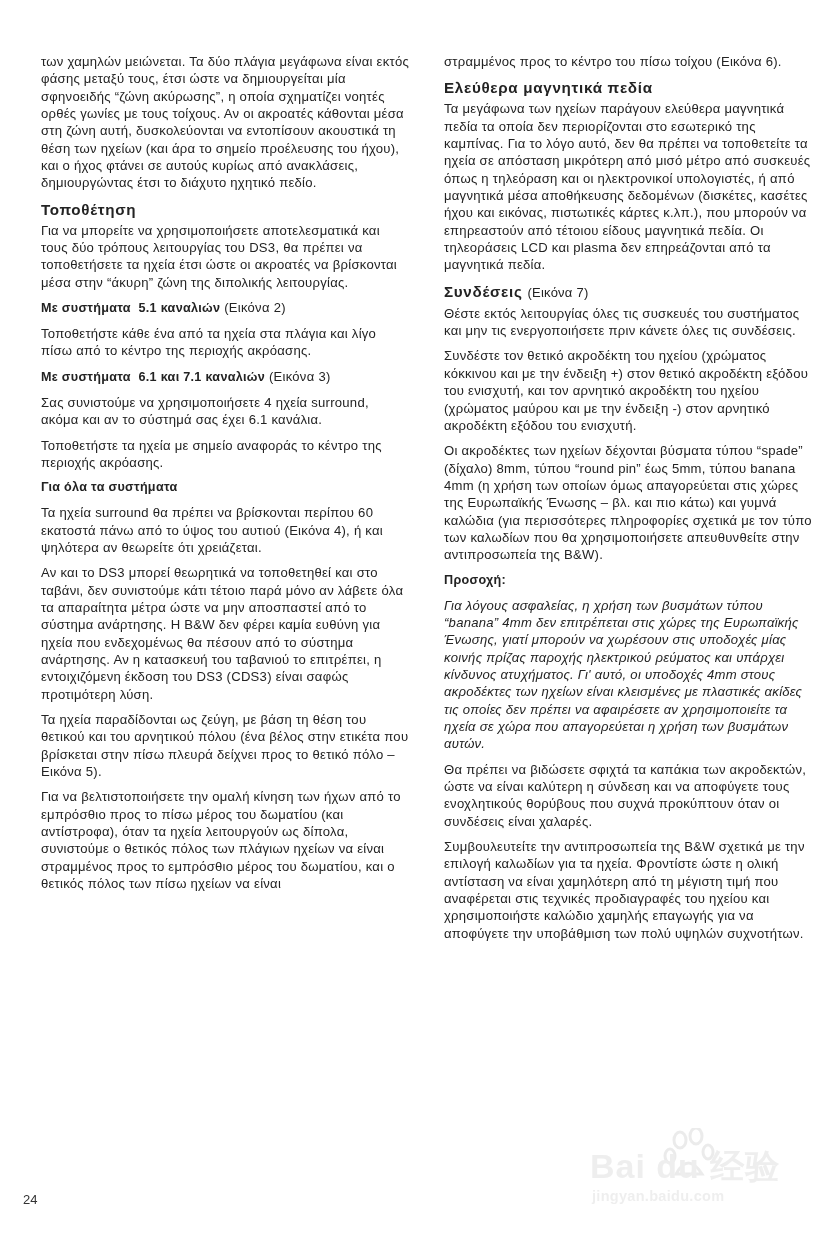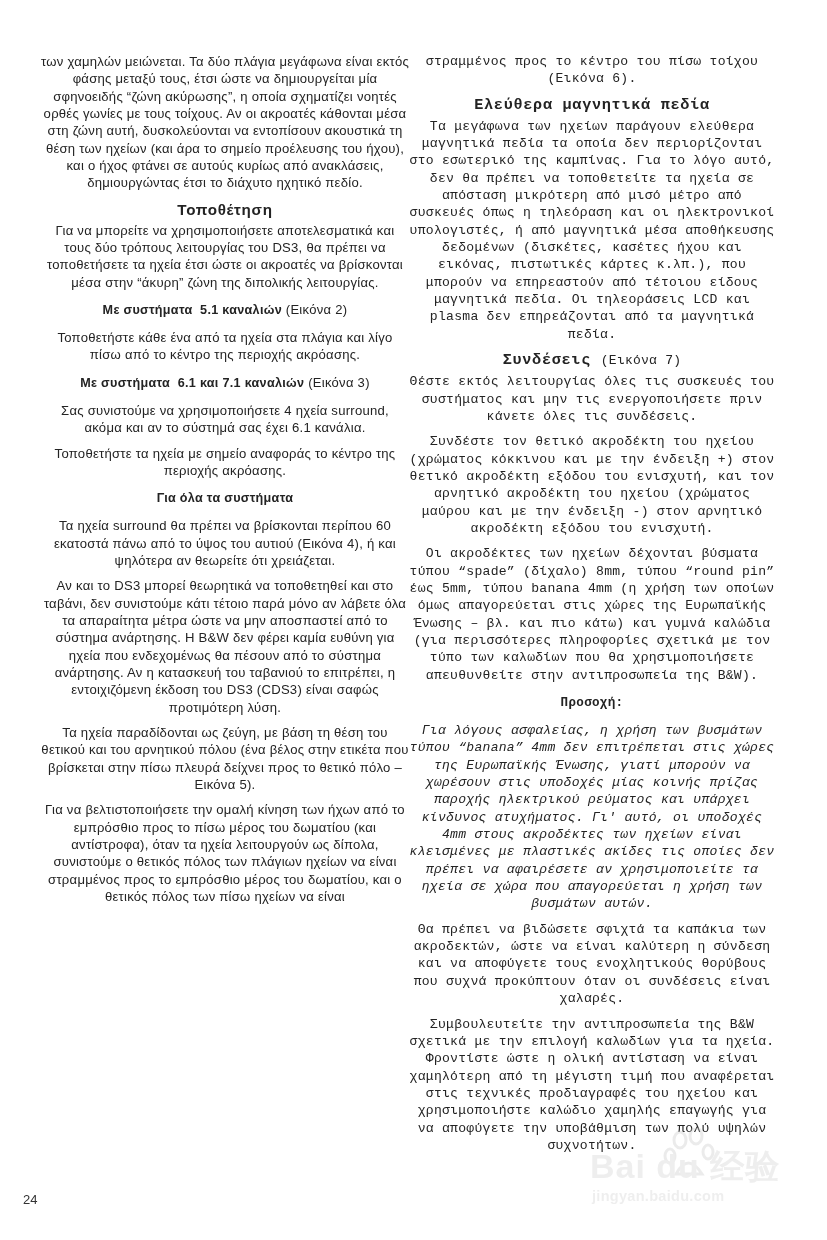--- a/index.html
+++ b/index.html
@@ -1,27 +1,27 @@
 <!DOCTYPE html>
 <html><head>
 <meta charset="utf-8">
 <style>
   html, body { margin: 0; padding: 0; }
   body {
     width: 827px; height: 1240px; background: #ffffff; position: relative;
     overflow: hidden; color: #232323;
     font-family: "Liberation Sans", "DejaVu Sans", sans-serif;
   }
-  .col { position: absolute; top: 53px; width: 368px; font-size: 13.1px; line-height: 17.35px; letter-spacing: 0.25px; text-align: center; }
+  .col { position: absolute; top: 53px; width: 368px; font-size: 13.1px; line-height: 17.35px; letter-spacing: 0.25px; }
   .col-left { left: 41px; }
-  .col-right { left: 408px; font-family: Liberation Mono, monospace; }
+  .col-right { left: 444px; }
   .col p { margin: 0 0 8px 0; }
   .col p.tight { margin-bottom: 0; }
   h2 { font-size: 15.2px; font-weight: bold; margin: 8px 0 3px 0; letter-spacing: 0.7px; line-height: 19px; }
-  h3 { font-size: 12.6px; font-weight: bold; margin: 0 0 8px 0; letter-spacing: 0.3px; line-height: 22px; }
+  h3 { font-size: 12.6px; font-weight: bold; margin: 0 0 8px 0; letter-spacing: 0.3px; line-height: 17px; }
   .fig-ref { font-weight: normal; font-size: 13px; }
   h2 .fig-ref { font-size: 13px; letter-spacing: 0.25px; }
   .italic { font-style: italic; }
   .page-number { position: absolute; left: 23px; top: 1192px; font-size: 13px; color: #333; }
   .watermark { position: absolute; left: 590px; top: 1128px; width: 210px; height: 100px; opacity: 0.35; color: #bdbdbd; }
   .wm-logo { font-size: 34px; font-weight: bold; letter-spacing: 1px; color: #d0d0d0; position: absolute; top: 16px; left: 0; }
   .wm-url { font-size: 14.5px; font-weight: bold; color: #d0d0d0; position: absolute; top: 60px; left: 2px; letter-spacing: 0.3px; }
   .wm-paw { position: absolute; left: 72px; top: 0px; }
 </style>
 </head>

